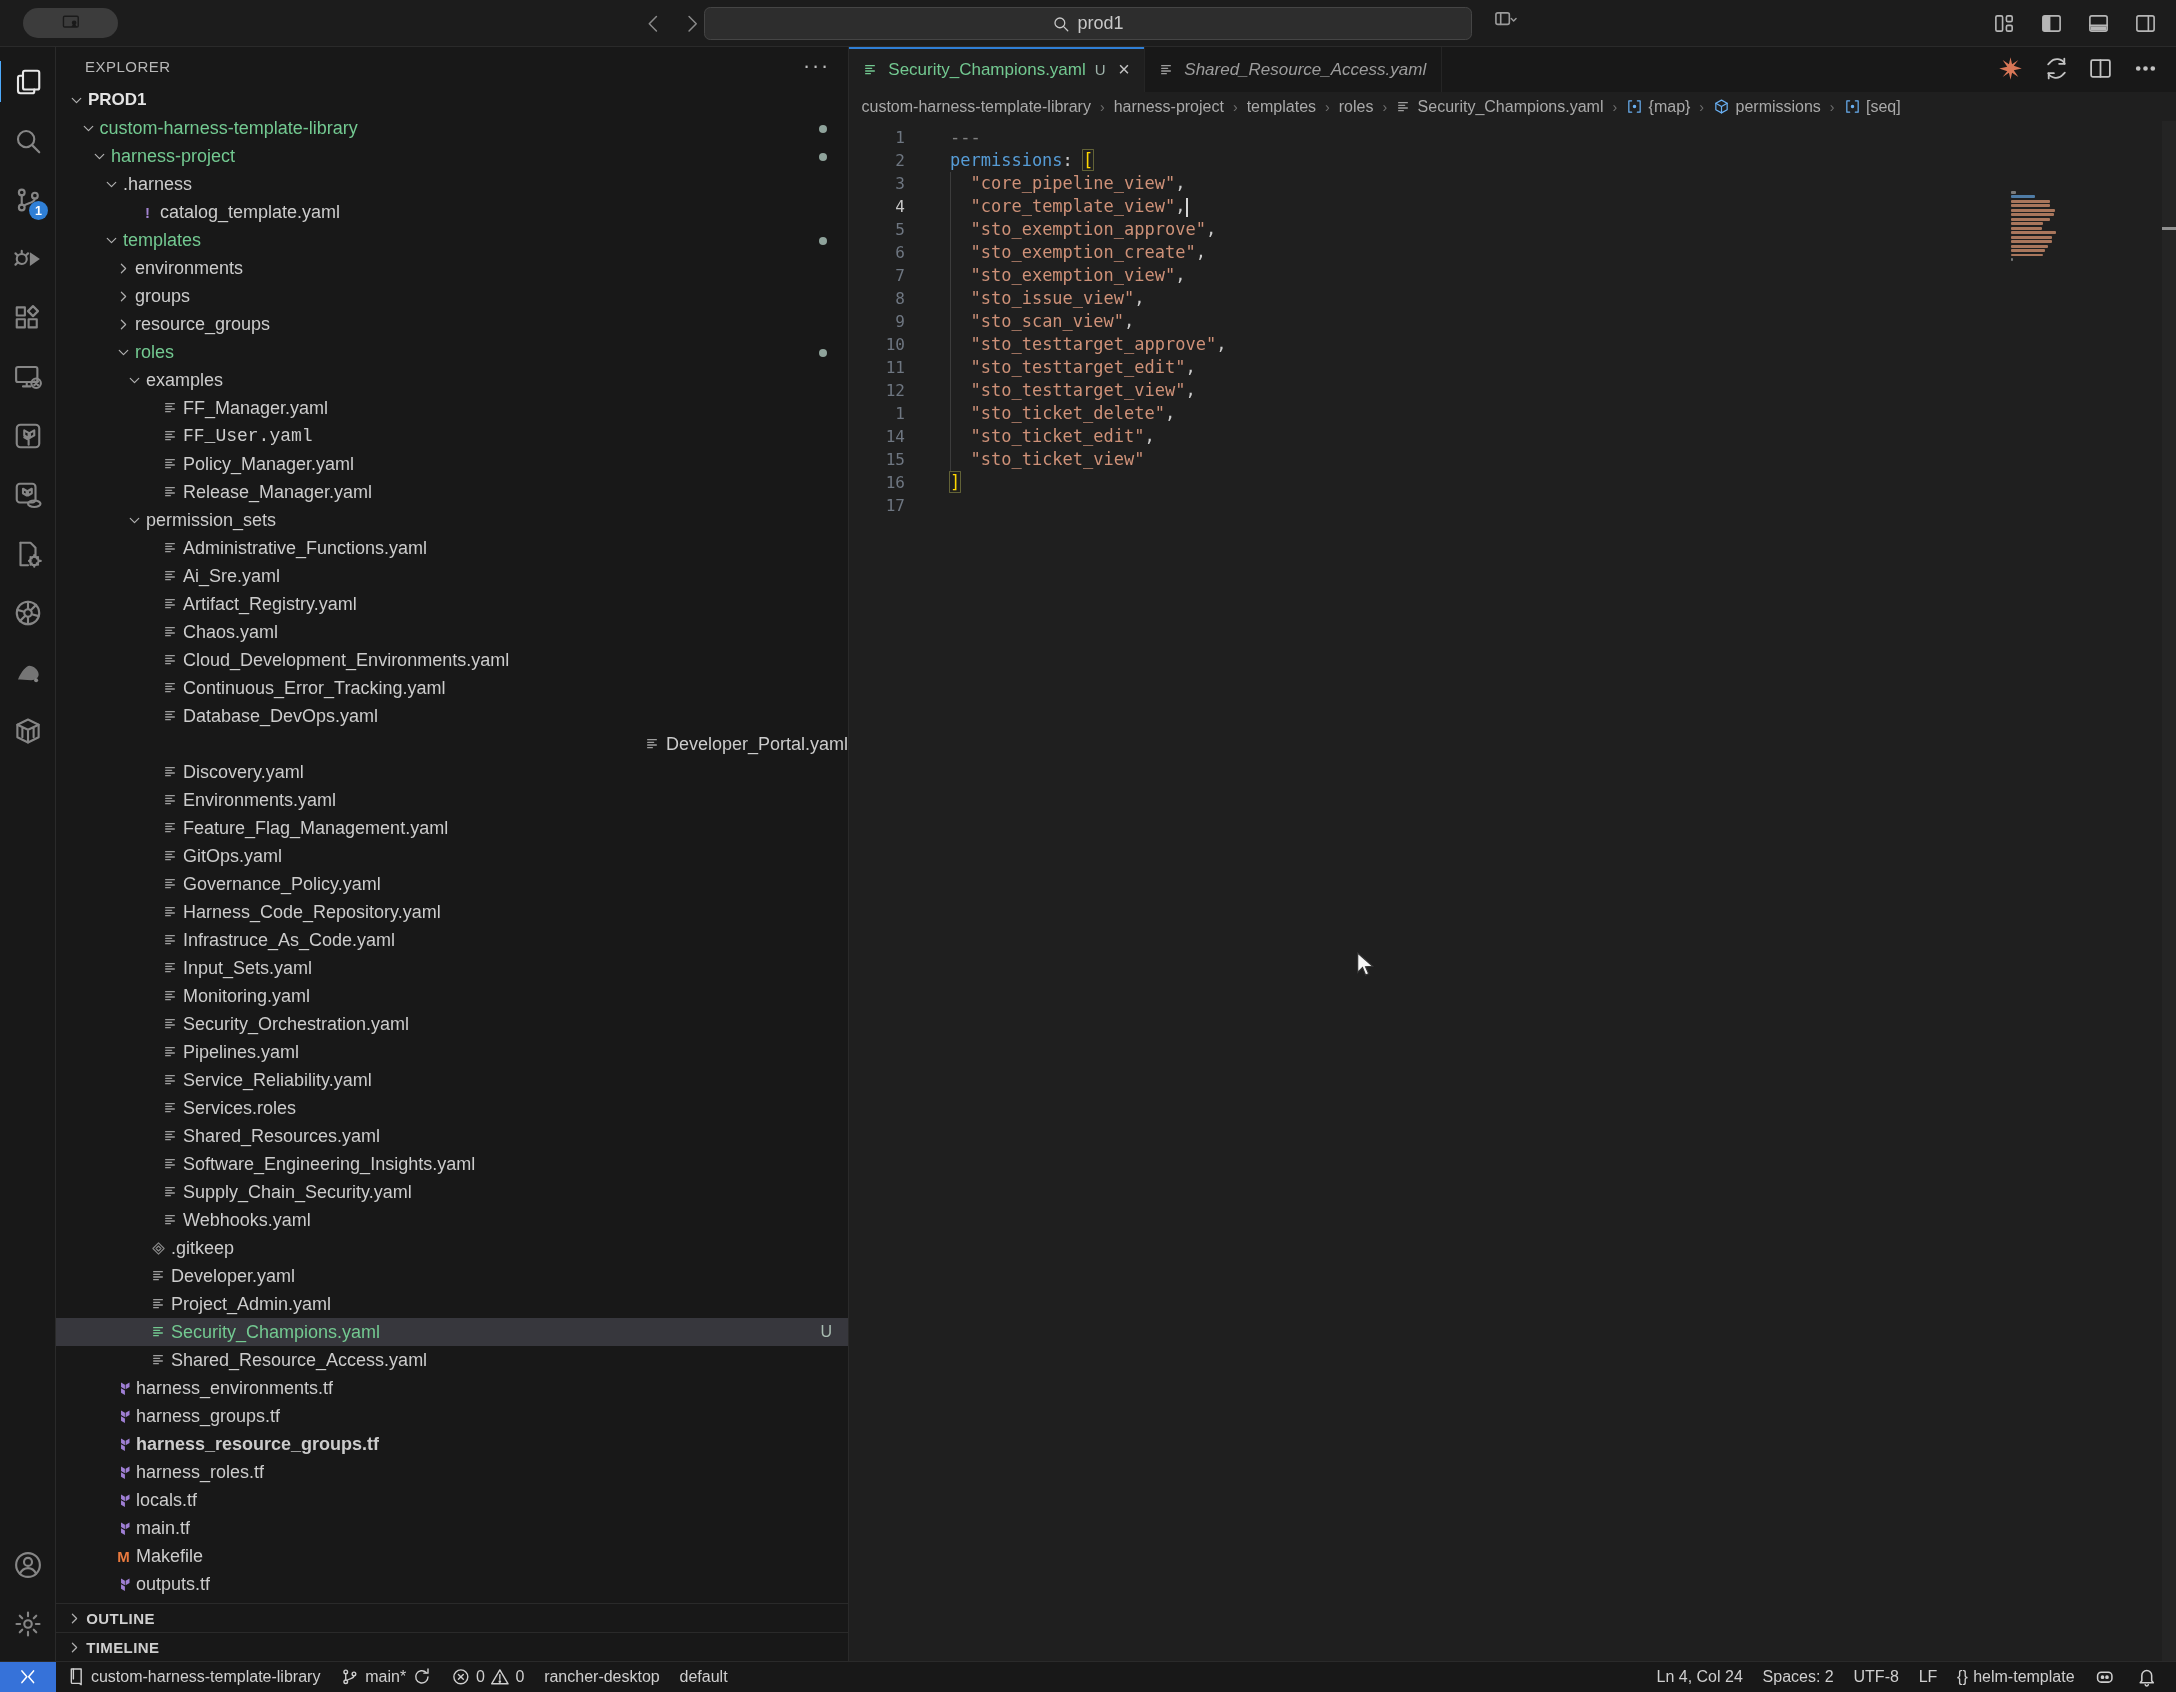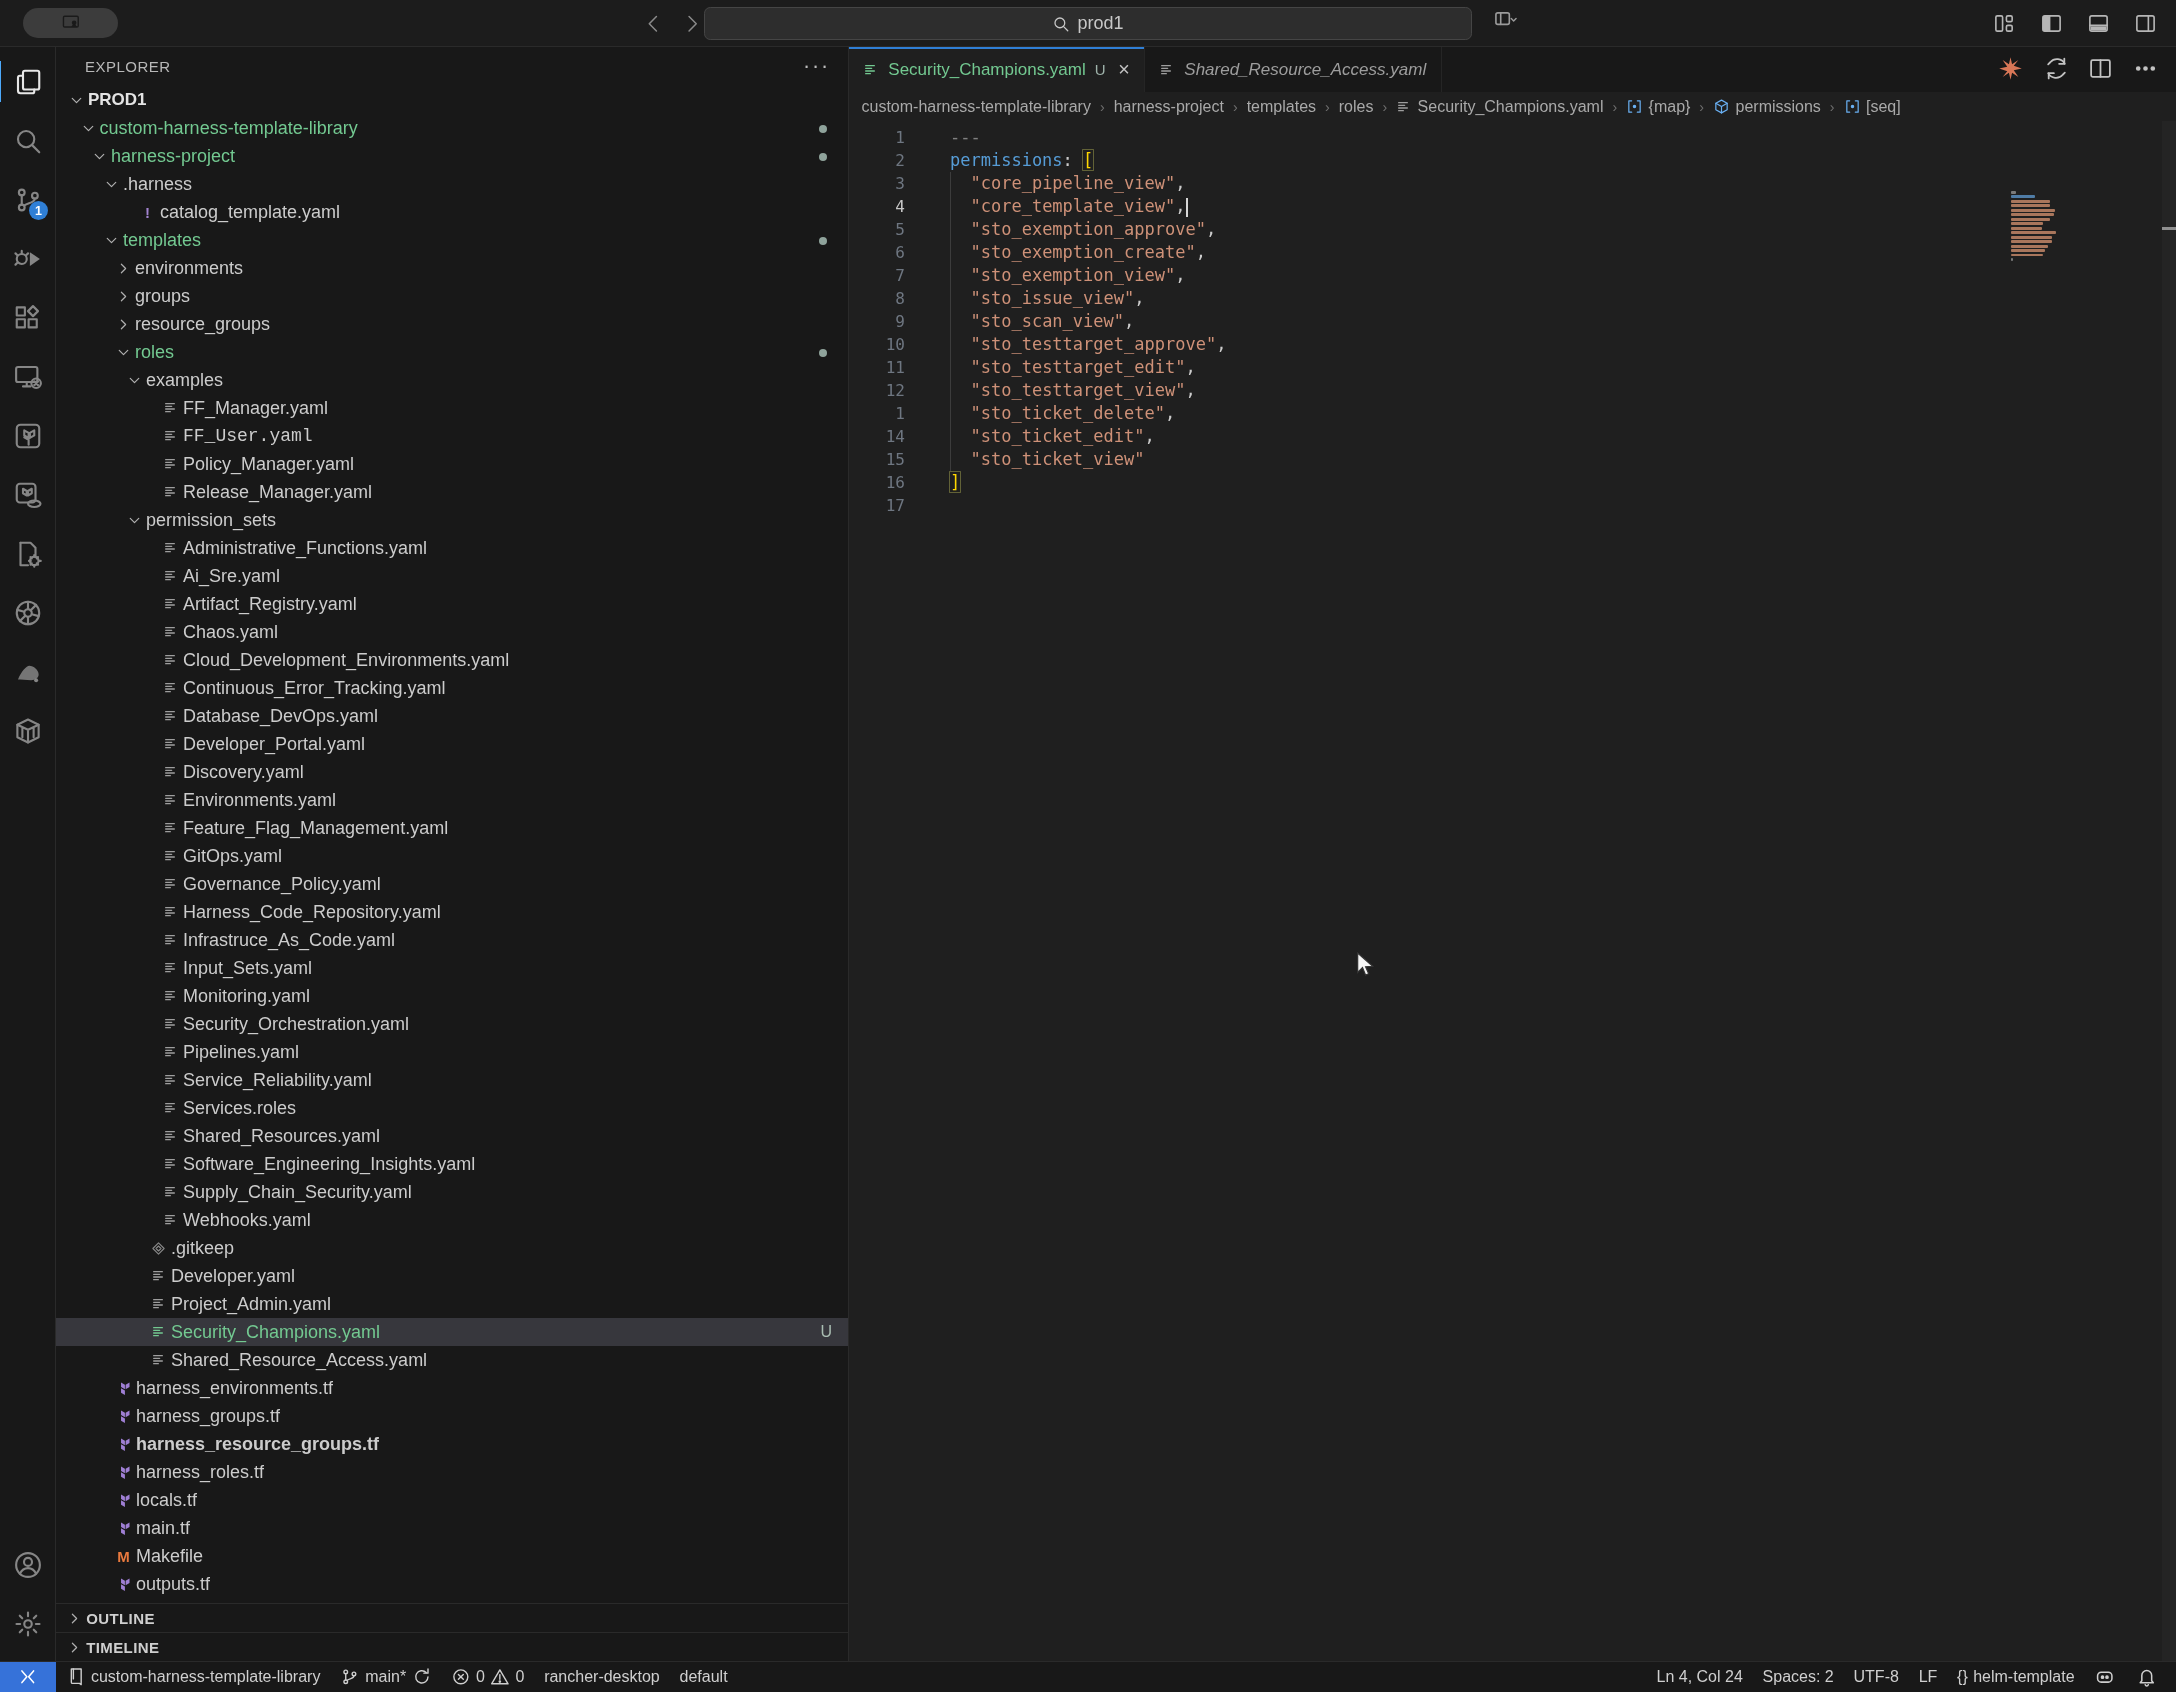--- a/index.html
+++ b/index.html
@@ -512,21 +512,21 @@
       </div>
       <div class="trow" style="padding-left: 79px;">
         <span style="flex: 0 0 23px;"></span>
         <span class="ficon yaml-ico">
           <svg width="16" height="16" viewBox="0 0 24 24" fill="none" stroke="currentColor" stroke-width="1.7" stroke-linecap="round" stroke-linejoin="round">
             <path d="M4 5.5h13M4 9.5h9M4 13.5h13M4 17.5h7" stroke-width="2"></path>
           </svg>
         </span>
         <span class="lbl">Database_DevOps.yaml</span>
       </div>
-      <div class="trow" style="padding-left: 79px;">
+      <div class="trow" style="padding-left: 79px; justify-content: flex-end;">
         <span style="flex: 0 0 23px;"></span>
         <span class="ficon yaml-ico">
           <svg width="16" height="16" viewBox="0 0 24 24" fill="none" stroke="currentColor" stroke-width="1.7" stroke-linecap="round" stroke-linejoin="round">
             <path d="M4 5.5h13M4 9.5h9M4 13.5h13M4 17.5h7" stroke-width="2"></path>
           </svg>
         </span>
         <span class="lbl">Developer_Portal.yaml</span>
       </div>
       <div class="trow" style="padding-left: 79px;">
         <span style="flex: 0 0 23px;"></span>

